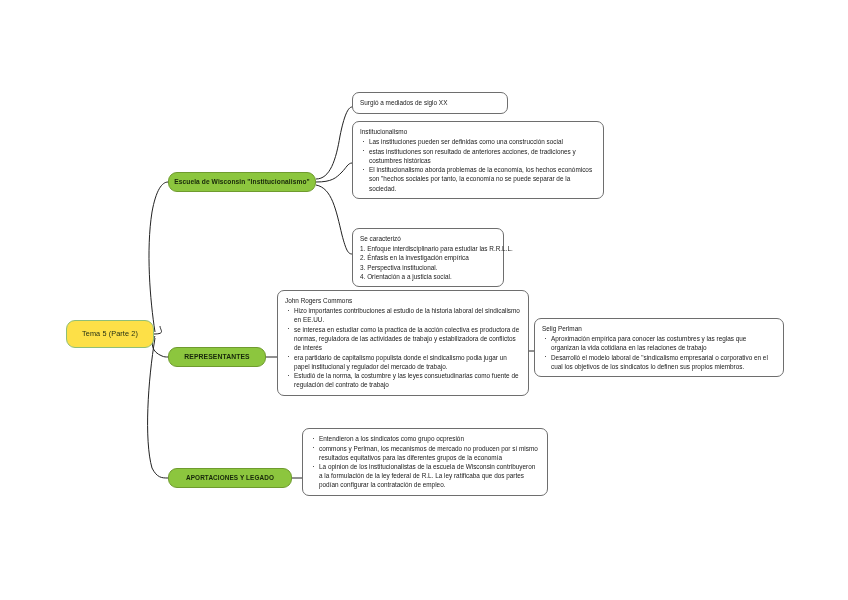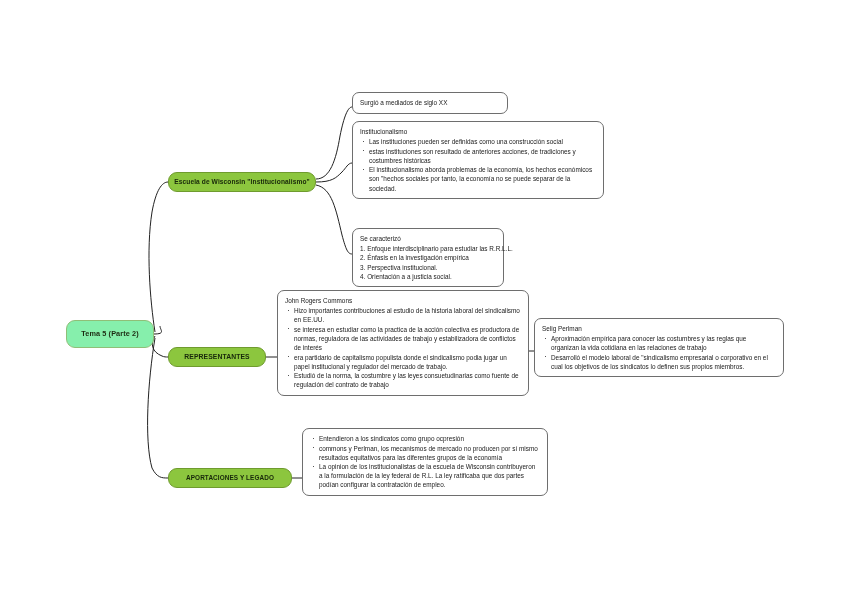--- a/index.html
+++ b/index.html
@@ -32,23 +32,23 @@
     align-items: center;
     justify-content: center;
     text-align: center;
     color: #17270a;
     font-weight: bold;
     letter-spacing: 0.1px;
     line-height: 1.05;
     z-index: 5;
   }
   .gnode.root {
-    background: #86efac;
+    background: #fde047;
     border: 1px solid #8fbf77;
-    font-weight: bold;
+    font-weight: normal;
     color: #1d2b12;
   }
   .gnode.branch {
     background: #8cc63e;
     border: 1px solid #6f9b2e;
   }
 
   
   .box {
     position: absolute;

